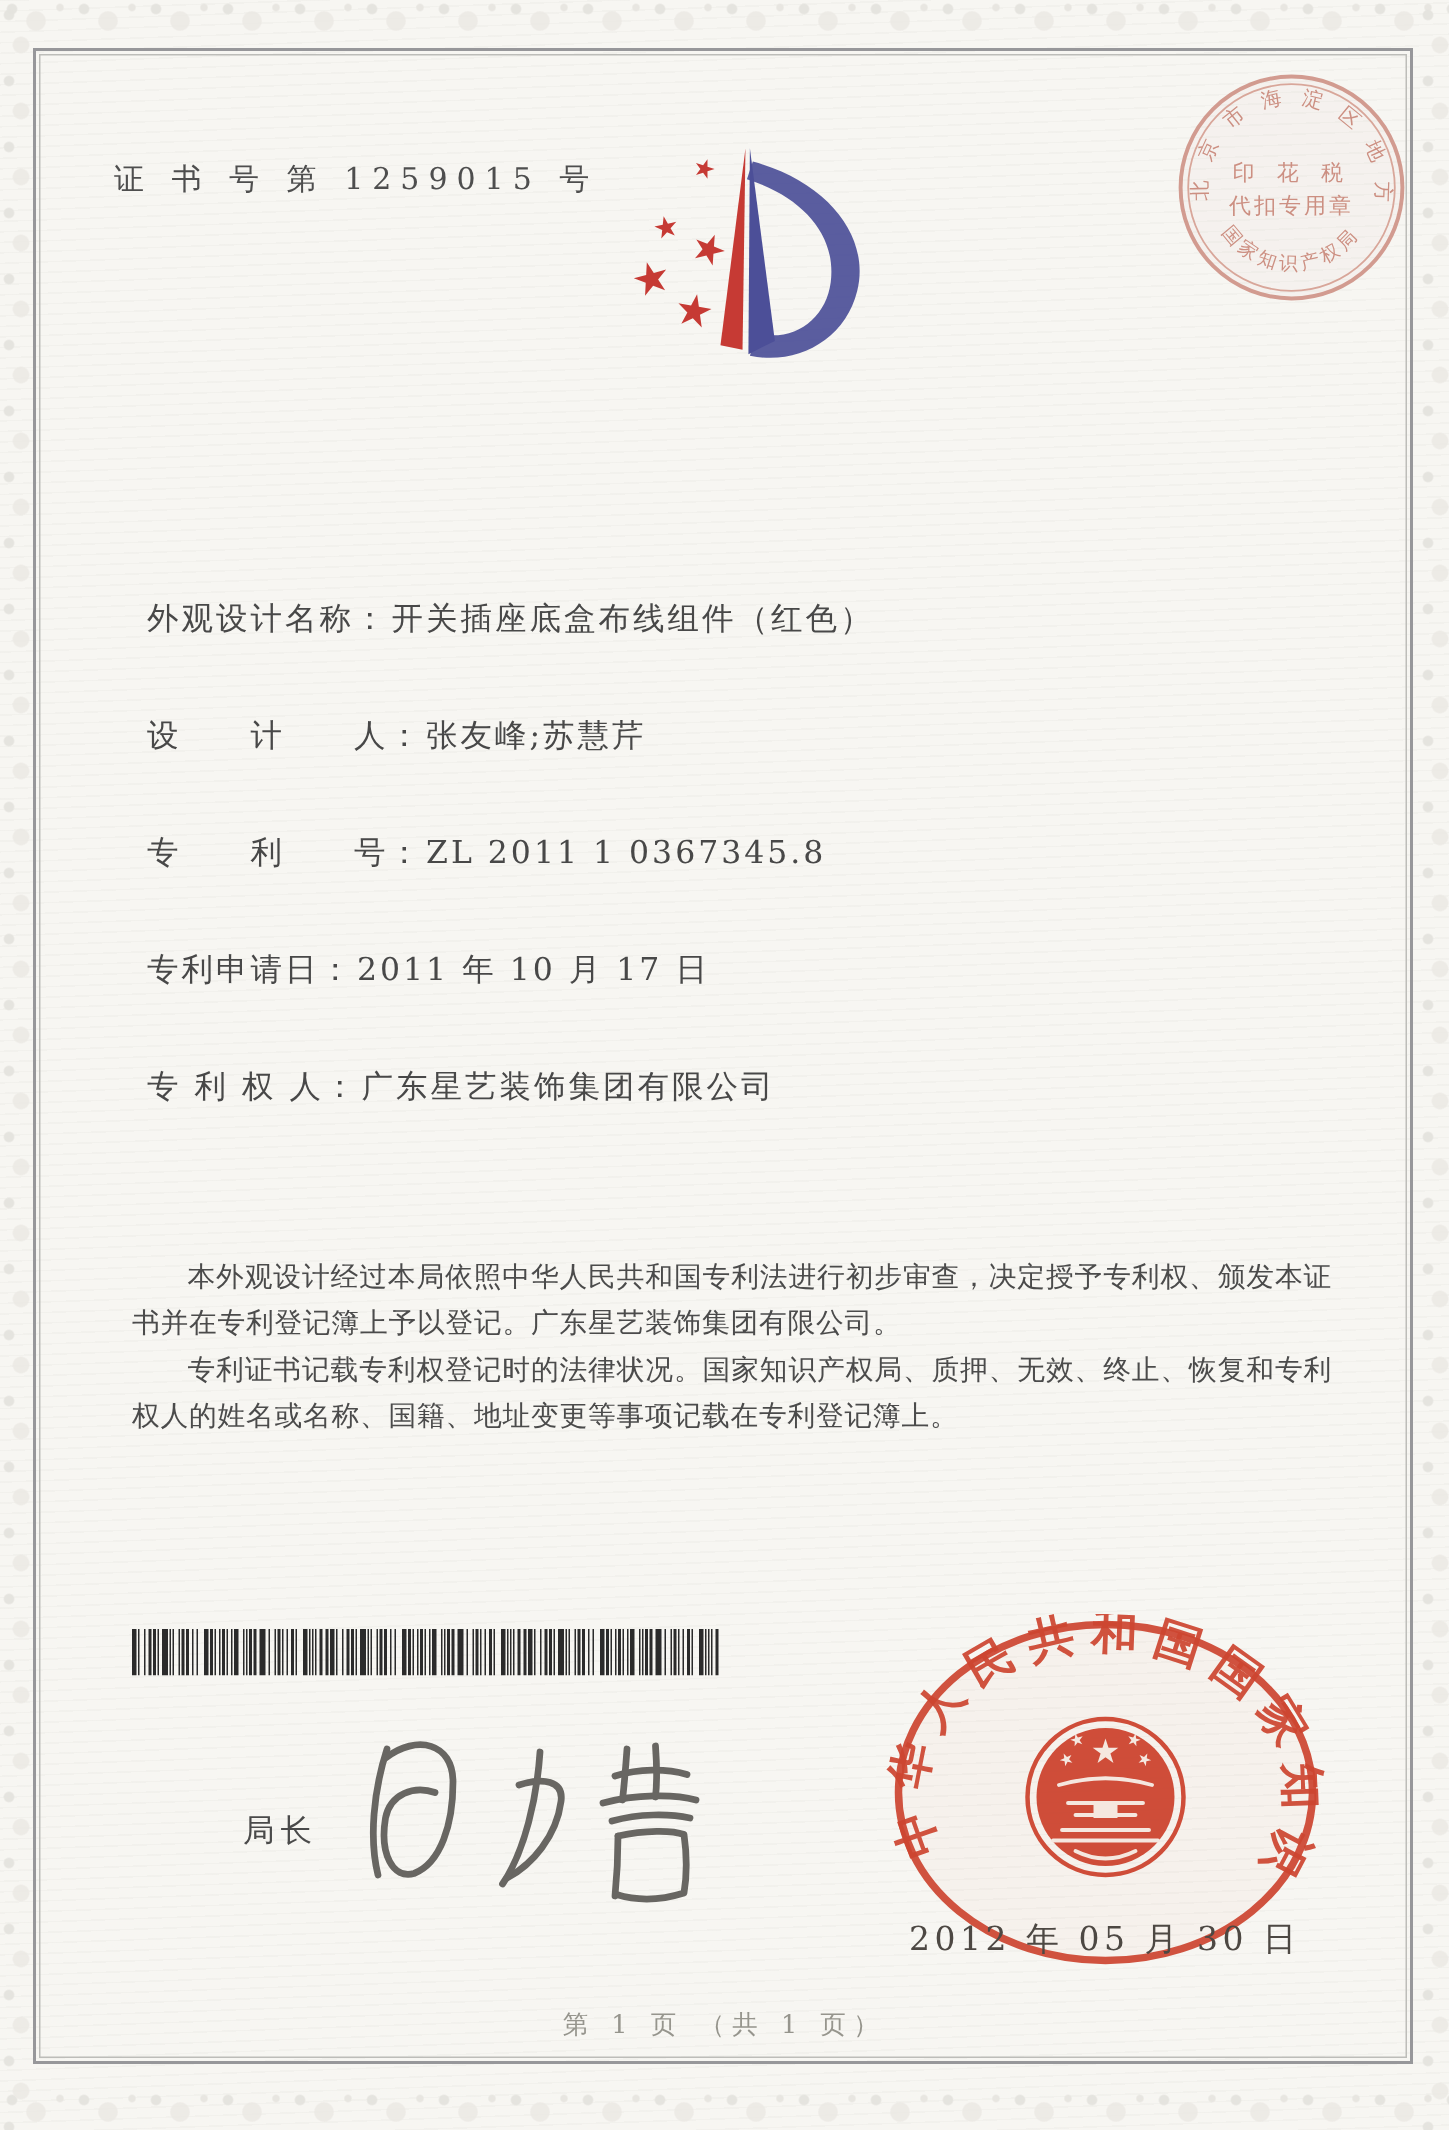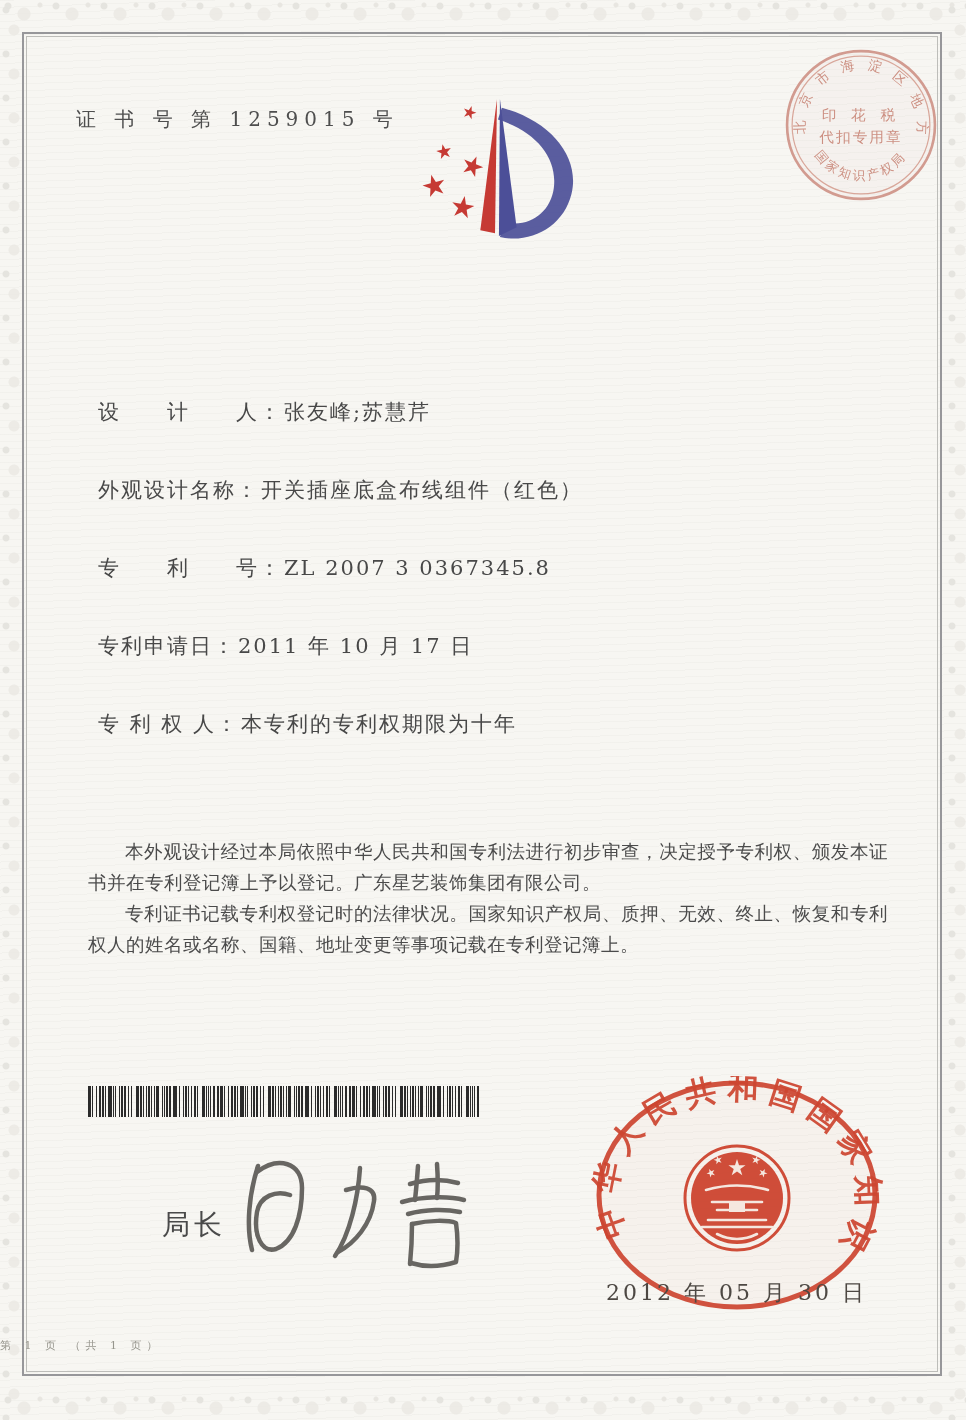--- a/index.html
+++ b/index.html
@@ -55,28 +55,28 @@
   .field-row{margin-bottom:50px;font-size:21px;letter-spacing:2px;color:#484848;height:28px;white-space:nowrap;}
   .field-row .val{margin-left:2px;}
 
   .body-text{position:absolute;left:88px;top:836px;width:800px;
     font-size:18.5px;line-height:31px;text-align:justify;color:#4b4b4b;letter-spacing:.5px;}
   .body-text p{margin:0;text-indent:2em;}
 
   .barcode{position:absolute;left:88px;top:1086px;width:394px;height:31px;font-size:0;overflow:hidden;}
 
   .sign-row{position:absolute;left:162px;top:1150px;width:330px;height:130px;}
-  .sign-label{position:absolute;left:0;top:56px;font-size:28px;letter-spacing:4px;color:#4a4a4a;}
+  .sign-label{position:absolute;left:0;top:56px;font-size:21px;letter-spacing:4px;color:#4a4a4a;}
   .sign-svg{position:absolute;left:62px;top:0;width:260px;height:128px;}
 
   .seal{position:absolute;left:590px;top:1076px;width:294px;height:240px;z-index:4;}
   .seal-date{position:absolute;left:606px;top:1278px;font-size:22px;letter-spacing:3px;color:#4d4843;z-index:5;}
 
-  .footer{position:absolute;left:0;right:0;top:1338px;
-    font-size:11px;letter-spacing:5px;color:#96958d;}
+  .footer{position:absolute;left:0;right:0;top:1338px;text-align:center;
+    font-size:17px;letter-spacing:5px;color:#96958d;}
 </style>
 </head>
 <body>
 
 <div class="cert">
 
   <div class="lace top"></div>
   <div class="lace bottom"></div>
   <div class="lace left"></div>
   <div class="lace right"></div>
@@ -110,25 +110,25 @@
       </text>
       <text font-size="12.5" fill="#c98779" font-family="'DejaVu Serif','Liberation Serif',serif">
         <textPath href="#stampBottom" startOffset="4" textLength="104" lengthAdjust="spacing">国家知识产权局</textPath>
       </text>
       <text x="78" y="73" text-anchor="middle" font-size="14.5" letter-spacing="5" fill="#c98779" font-family="'DejaVu Serif','Liberation Serif',serif">印 花 税</text>
       <text x="78" y="95" text-anchor="middle" font-size="14.5" letter-spacing="2" fill="#c98779" font-family="'DejaVu Serif','Liberation Serif',serif">代扣专用章</text>
     </svg>
 
 
     <div class="fields">
+      <div class="field-row"><span>外观设计名称：</span><span class="val">开关插座底盒布线组件（红色）</span></div>
       <div class="field-row"><span>设　　计　　人：</span><span class="val">张友峰;苏慧芹</span></div>
-      <div class="field-row"><span>外观设计名称：</span><span class="val">开关插座底盒布线组件（红色）</span></div>
-      <div class="field-row"><span>专　　利　　号：</span><span class="val">ZL 2007 3 0367345.8</span></div>
+      <div class="field-row"><span>专　　利　　号：</span><span class="val">ZL 2011 1 0367345.8</span></div>
       <div class="field-row"><span>专利申请日：</span><span class="val">2011 年 10 月 17 日</span></div>
-      <div class="field-row"><span>专 利 权 人：</span><span class="val">本专利的专利权期限为十年</span></div>
+      <div class="field-row"><span>专 利 权 人：</span><span class="val">广东星艺装饰集团有限公司</span></div>
     </div>
 
     <div class="body-text">
       <p>本外观设计经过本局依照中华人民共和国专利法进行初步审查，决定授予专利权、颁发本证书并在专利登记簿上予以登记。广东星艺装饰集团有限公司。</p>
       <p>专利证书记载专利权登记时的法律状况。国家知识产权局、质押、无效、终止、恢复和专利权人的姓名或名称、国籍、地址变更等事项记载在专利登记簿上。</p>
     </div>
 
     <div class="barcode"><span style="display:inline-block;vertical-align:top;width:3px;height:31px;background:#2b2b2b;margin-right:1px"></span><span style="display:inline-block;vertical-align:top;width:1px;height:31px;background:#2b2b2b;margin-right:3px"></span><span style="display:inline-block;vertical-align:top;width:1px;height:31px;background:#2b2b2b;margin-right:2px"></span><span style="display:inline-block;vertical-align:top;width:2px;height:31px;background:#2b2b2b;margin-right:1px"></span><span style="display:inline-block;vertical-align:top;width:2px;height:31px;background:#2b2b2b;margin-right:1px"></span><span style="display:inline-block;vertical-align:top;width:1px;height:31px;background:#2b2b2b;margin-right:2px"></span><span style="display:inline-block;vertical-align:top;width:4px;height:31px;background:#2b2b2b;margin-right:1px"></span><span style="display:inline-block;vertical-align:top;width:1px;height:31px;background:#2b2b2b;margin-right:1px"></span><span style="display:inline-block;vertical-align:top;width:1px;height:31px;background:#2b2b2b;margin-right:3px"></span><span style="display:inline-block;vertical-align:top;width:1px;height:31px;background:#2b2b2b;margin-right:1px"></span><span style="display:inline-block;vertical-align:top;width:2px;height:31px;background:#2b2b2b;margin-right:1px"></span><span style="display:inline-block;vertical-align:top;width:2px;height:31px;background:#2b2b2b;margin-right:2px"></span><span style="display:inline-block;vertical-align:top;width:1px;height:31px;background:#2b2b2b;margin-right:2px"></span><span style="display:inline-block;vertical-align:top;width:1px;height:31px;background:#2b2b2b;margin-right:4px"></span><span style="display:inline-block;vertical-align:top;width:3px;height:31px;background:#2b2b2b;margin-right:1px"></span><span style="display:inline-block;vertical-align:top;width:2px;height:31px;background:#2b2b2b;margin-right:1px"></span><span style="display:inline-block;vertical-align:top;width:1px;height:31px;background:#2b2b2b;margin-right:2px"></span><span style="display:inline-block;vertical-align:top;width:1px;height:31px;background:#2b2b2b;margin-right:1px"></span><span style="display:inline-block;vertical-align:top;width:2px;height:31px;background:#2b2b2b;margin-right:1px"></span><span style="display:inline-block;vertical-align:top;width:1px;height:31px;background:#2b2b2b;margin-right:2px"></span><span style="display:inline-block;vertical-align:top;width:1px;height:31px;background:#2b2b2b;margin-right:1px"></span><span style="display:inline-block;vertical-align:top;width:3px;height:31px;background:#2b2b2b;margin-right:3px"></span><span style="display:inline-block;vertical-align:top;width:1px;height:31px;background:#2b2b2b;margin-right:1px"></span><span style="display:inline-block;vertical-align:top;width:1px;height:31px;background:#2b2b2b;margin-right:1px"></span><span style="display:inline-block;vertical-align:top;width:2px;height:31px;background:#2b2b2b;margin-right:1px"></span><span style="display:inline-block;vertical-align:top;width:2px;height:31px;background:#2b2b2b;margin-right:2px"></span><span style="display:inline-block;vertical-align:top;width:4px;height:31px;background:#2b2b2b;margin-right:2px"></span><span style="display:inline-block;vertical-align:top;width:1px;height:31px;background:#2b2b2b;margin-right:3px"></span><span style="display:inline-block;vertical-align:top;width:1px;height:31px;background:#2b2b2b;margin-right:1px"></span><span style="display:inline-block;vertical-align:top;width:2px;height:31px;background:#2b2b2b;margin-right:1px"></span><span style="display:inline-block;vertical-align:top;width:1px;height:31px;background:#2b2b2b;margin-right:2px"></span><span style="display:inline-block;vertical-align:top;width:1px;height:31px;background:#2b2b2b;margin-right:2px"></span><span style="display:inline-block;vertical-align:top;width:2px;height:31px;background:#2b2b2b;margin-right:1px"></span><span style="display:inline-block;vertical-align:top;width:1px;height:31px;background:#2b2b2b;margin-right:4px"></span><span style="display:inline-block;vertical-align:top;width:3px;height:31px;background:#2b2b2b;margin-right:1px"></span><span style="display:inline-block;vertical-align:top;width:1px;height:31px;background:#2b2b2b;margin-right:1px"></span><span style="display:inline-block;vertical-align:top;width:1px;height:31px;background:#2b2b2b;margin-right:1px"></span><span style="display:inline-block;vertical-align:top;width:1px;height:31px;background:#2b2b2b;margin-right:2px"></span><span style="display:inline-block;vertical-align:top;width:2px;height:31px;background:#2b2b2b;margin-right:2px"></span><span style="display:inline-block;vertical-align:top;width:2px;height:31px;background:#2b2b2b;margin-right:1px"></span><span style="display:inline-block;vertical-align:top;width:3px;height:31px;background:#2b2b2b;margin-right:1px"></span><span style="display:inline-block;vertical-align:top;width:1px;height:31px;background:#2b2b2b;margin-right:3px"></span><span style="display:inline-block;vertical-align:top;width:1px;height:31px;background:#2b2b2b;margin-right:2px"></span><span style="display:inline-block;vertical-align:top;width:2px;height:31px;background:#2b2b2b;margin-right:1px"></span><span style="display:inline-block;vertical-align:top;width:2px;height:31px;background:#2b2b2b;margin-right:1px"></span><span style="display:inline-block;vertical-align:top;width:1px;height:31px;background:#2b2b2b;margin-right:2px"></span><span style="display:inline-block;vertical-align:top;width:4px;height:31px;background:#2b2b2b;margin-right:1px"></span><span style="display:inline-block;vertical-align:top;width:1px;height:31px;background:#2b2b2b;margin-right:1px"></span><span style="display:inline-block;vertical-align:top;width:1px;height:31px;background:#2b2b2b;margin-right:3px"></span><span style="display:inline-block;vertical-align:top;width:1px;height:31px;background:#2b2b2b;margin-right:1px"></span><span style="display:inline-block;vertical-align:top;width:2px;height:31px;background:#2b2b2b;margin-right:1px"></span><span style="display:inline-block;vertical-align:top;width:2px;height:31px;background:#2b2b2b;margin-right:2px"></span><span style="display:inline-block;vertical-align:top;width:1px;height:31px;background:#2b2b2b;margin-right:2px"></span><span style="display:inline-block;vertical-align:top;width:1px;height:31px;background:#2b2b2b;margin-right:4px"></span><span style="display:inline-block;vertical-align:top;width:3px;height:31px;background:#2b2b2b;margin-right:1px"></span><span style="display:inline-block;vertical-align:top;width:2px;height:31px;background:#2b2b2b;margin-right:1px"></span><span style="display:inline-block;vertical-align:top;width:1px;height:31px;background:#2b2b2b;margin-right:2px"></span><span style="display:inline-block;vertical-align:top;width:1px;height:31px;background:#2b2b2b;margin-right:1px"></span><span style="display:inline-block;vertical-align:top;width:2px;height:31px;background:#2b2b2b;margin-right:1px"></span><span style="display:inline-block;vertical-align:top;width:1px;height:31px;background:#2b2b2b;margin-right:2px"></span><span style="display:inline-block;vertical-align:top;width:1px;height:31px;background:#2b2b2b;margin-right:1px"></span><span style="display:inline-block;vertical-align:top;width:3px;height:31px;background:#2b2b2b;margin-right:3px"></span><span style="display:inline-block;vertical-align:top;width:1px;height:31px;background:#2b2b2b;margin-right:1px"></span><span style="display:inline-block;vertical-align:top;width:1px;height:31px;background:#2b2b2b;margin-right:1px"></span><span style="display:inline-block;vertical-align:top;width:2px;height:31px;background:#2b2b2b;margin-right:1px"></span><span style="display:inline-block;vertical-align:top;width:2px;height:31px;background:#2b2b2b;margin-right:2px"></span><span style="display:inline-block;vertical-align:top;width:4px;height:31px;background:#2b2b2b;margin-right:2px"></span><span style="display:inline-block;vertical-align:top;width:1px;height:31px;background:#2b2b2b;margin-right:3px"></span><span style="display:inline-block;vertical-align:top;width:1px;height:31px;background:#2b2b2b;margin-right:1px"></span><span style="display:inline-block;vertical-align:top;width:2px;height:31px;background:#2b2b2b;margin-right:1px"></span><span style="display:inline-block;vertical-align:top;width:1px;height:31px;background:#2b2b2b;margin-right:2px"></span><span style="display:inline-block;vertical-align:top;width:1px;height:31px;background:#2b2b2b;margin-right:2px"></span><span style="display:inline-block;vertical-align:top;width:2px;height:31px;background:#2b2b2b;margin-right:1px"></span><span style="display:inline-block;vertical-align:top;width:1px;height:31px;background:#2b2b2b;margin-right:4px"></span><span style="display:inline-block;vertical-align:top;width:3px;height:31px;background:#2b2b2b;margin-right:1px"></span><span style="display:inline-block;vertical-align:top;width:1px;height:31px;background:#2b2b2b;margin-right:1px"></span><span style="display:inline-block;vertical-align:top;width:1px;height:31px;background:#2b2b2b;margin-right:1px"></span><span style="display:inline-block;vertical-align:top;width:1px;height:31px;background:#2b2b2b;margin-right:2px"></span><span style="display:inline-block;vertical-align:top;width:2px;height:31px;background:#2b2b2b;margin-right:2px"></span><span style="display:inline-block;vertical-align:top;width:2px;height:31px;background:#2b2b2b;margin-right:1px"></span><span style="display:inline-block;vertical-align:top;width:3px;height:31px;background:#2b2b2b;margin-right:1px"></span><span style="display:inline-block;vertical-align:top;width:1px;height:31px;background:#2b2b2b;margin-right:3px"></span><span style="display:inline-block;vertical-align:top;width:1px;height:31px;background:#2b2b2b;margin-right:2px"></span><span style="display:inline-block;vertical-align:top;width:2px;height:31px;background:#2b2b2b;margin-right:1px"></span><span style="display:inline-block;vertical-align:top;width:2px;height:31px;background:#2b2b2b;margin-right:1px"></span><span style="display:inline-block;vertical-align:top;width:1px;height:31px;background:#2b2b2b;margin-right:2px"></span><span style="display:inline-block;vertical-align:top;width:4px;height:31px;background:#2b2b2b;margin-right:1px"></span><span style="display:inline-block;vertical-align:top;width:1px;height:31px;background:#2b2b2b;margin-right:1px"></span><span style="display:inline-block;vertical-align:top;width:1px;height:31px;background:#2b2b2b;margin-right:3px"></span><span style="display:inline-block;vertical-align:top;width:1px;height:31px;background:#2b2b2b;margin-right:1px"></span><span style="display:inline-block;vertical-align:top;width:2px;height:31px;background:#2b2b2b;margin-right:1px"></span><span style="display:inline-block;vertical-align:top;width:2px;height:31px;background:#2b2b2b;margin-right:2px"></span><span style="display:inline-block;vertical-align:top;width:1px;height:31px;background:#2b2b2b;margin-right:2px"></span><span style="display:inline-block;vertical-align:top;width:1px;height:31px;background:#2b2b2b;margin-right:4px"></span><span style="display:inline-block;vertical-align:top;width:3px;height:31px;background:#2b2b2b;margin-right:1px"></span><span style="display:inline-block;vertical-align:top;width:2px;height:31px;background:#2b2b2b;margin-right:1px"></span><span style="display:inline-block;vertical-align:top;width:1px;height:31px;background:#2b2b2b;margin-right:2px"></span><span style="display:inline-block;vertical-align:top;width:1px;height:31px;background:#2b2b2b;margin-right:1px"></span><span style="display:inline-block;vertical-align:top;width:2px;height:31px;background:#2b2b2b;margin-right:1px"></span><span style="display:inline-block;vertical-align:top;width:1px;height:31px;background:#2b2b2b;margin-right:2px"></span><span style="display:inline-block;vertical-align:top;width:1px;height:31px;background:#2b2b2b;margin-right:1px"></span><span style="display:inline-block;vertical-align:top;width:3px;height:31px;background:#2b2b2b;margin-right:3px"></span><span style="display:inline-block;vertical-align:top;width:1px;height:31px;background:#2b2b2b;margin-right:1px"></span><span style="display:inline-block;vertical-align:top;width:1px;height:31px;background:#2b2b2b;margin-right:1px"></span><span style="display:inline-block;vertical-align:top;width:2px;height:31px;background:#2b2b2b;margin-right:1px"></span><span style="display:inline-block;vertical-align:top;width:2px;height:31px;background:#2b2b2b;margin-right:2px"></span><span style="display:inline-block;vertical-align:top;width:4px;height:31px;background:#2b2b2b;margin-right:2px"></span><span style="display:inline-block;vertical-align:top;width:1px;height:31px;background:#2b2b2b;margin-right:3px"></span><span style="display:inline-block;vertical-align:top;width:1px;height:31px;background:#2b2b2b;margin-right:1px"></span><span style="display:inline-block;vertical-align:top;width:2px;height:31px;background:#2b2b2b;margin-right:1px"></span><span style="display:inline-block;vertical-align:top;width:1px;height:31px;background:#2b2b2b;margin-right:2px"></span><span style="display:inline-block;vertical-align:top;width:1px;height:31px;background:#2b2b2b;margin-right:2px"></span><span style="display:inline-block;vertical-align:top;width:2px;height:31px;background:#2b2b2b;margin-right:1px"></span><span style="display:inline-block;vertical-align:top;width:1px;height:31px;background:#2b2b2b;margin-right:4px"></span><span style="display:inline-block;vertical-align:top;width:3px;height:31px;background:#2b2b2b;margin-right:1px"></span><span style="display:inline-block;vertical-align:top;width:1px;height:31px;background:#2b2b2b;margin-right:1px"></span><span style="display:inline-block;vertical-align:top;width:1px;height:31px;background:#2b2b2b;margin-right:1px"></span><span style="display:inline-block;vertical-align:top;width:1px;height:31px;background:#2b2b2b;margin-right:2px"></span><span style="display:inline-block;vertical-align:top;width:2px;height:31px;background:#2b2b2b;margin-right:2px"></span></div>
 
     <div class="sign-row">

